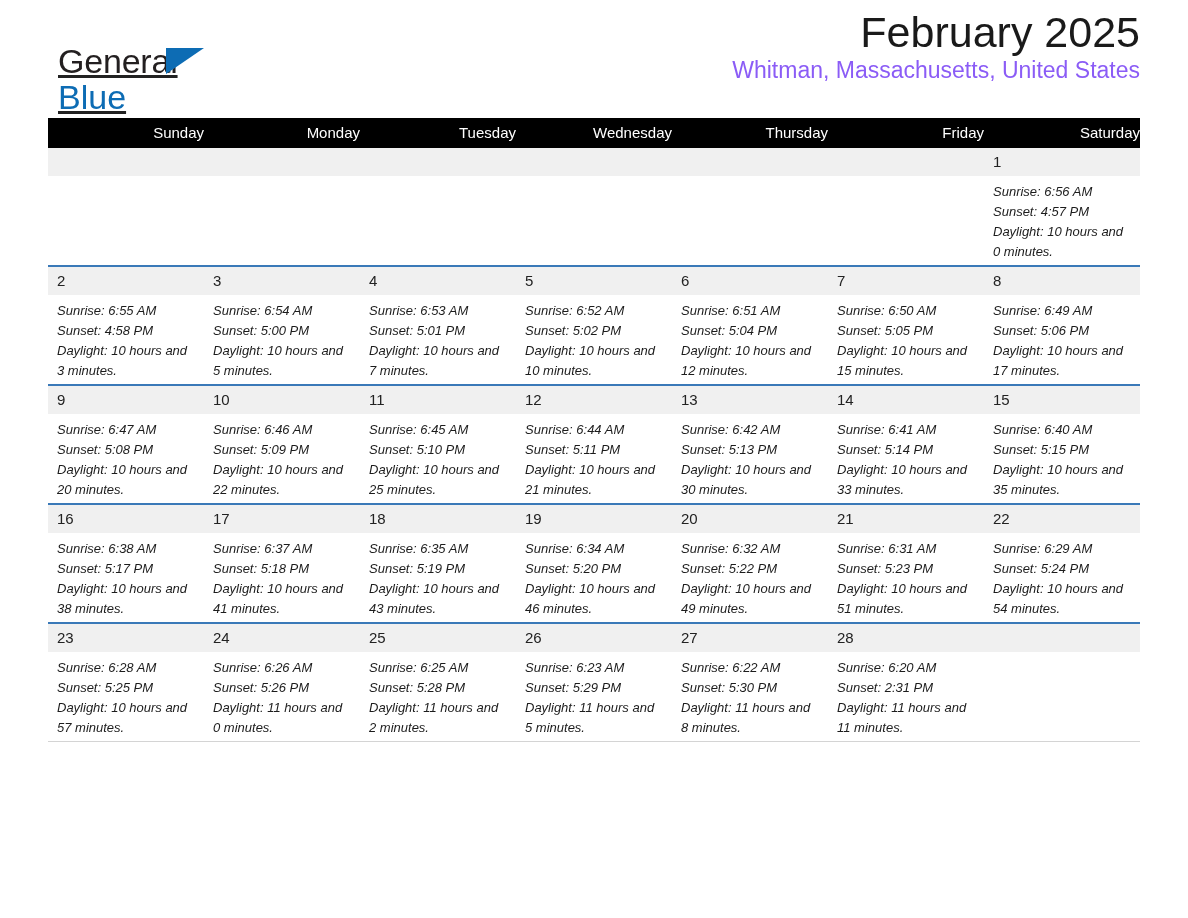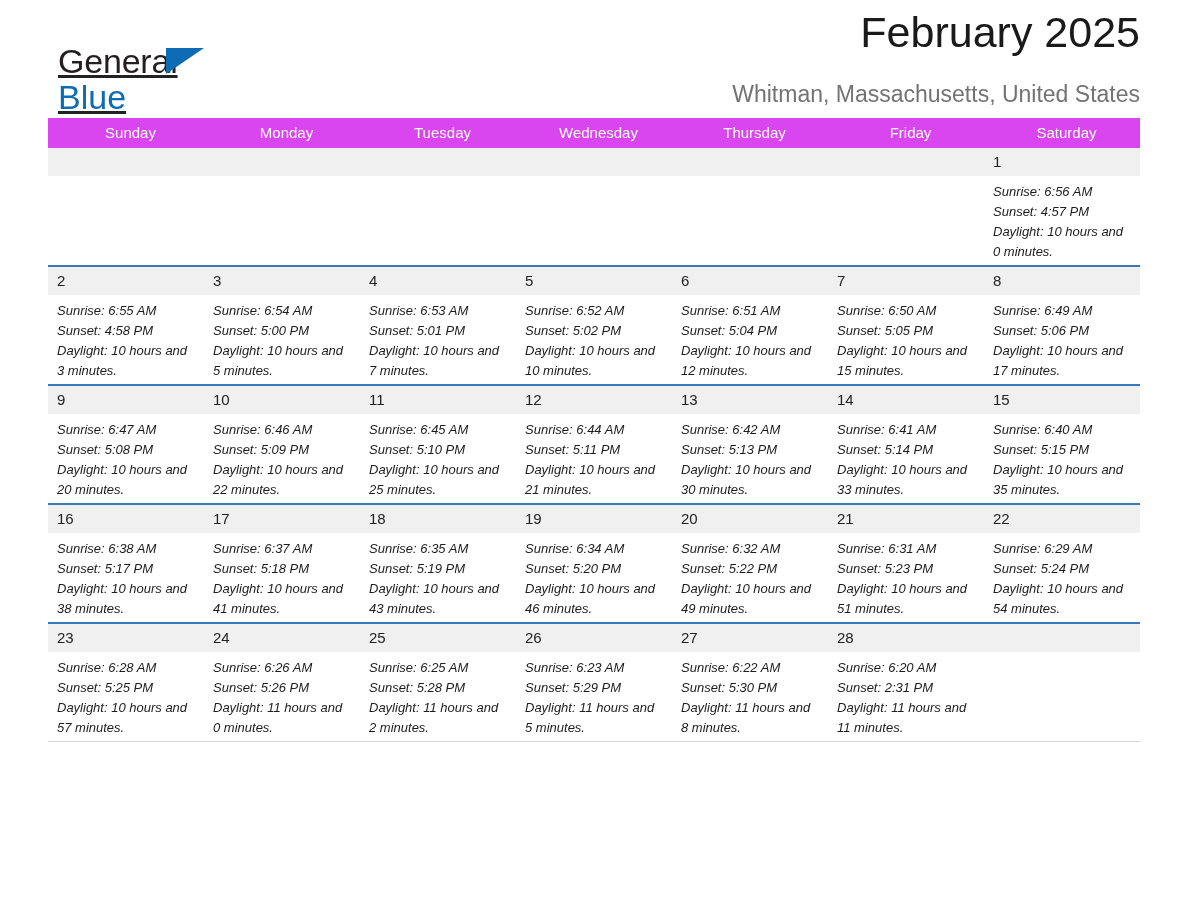--- a/index.html
+++ b/index.html
@@ -71,38 +71,38 @@
   .cal-title {
     font-size: 43px;
     font-weight: normal;
     color: #1a1a1a;
     line-height: 1.15;
     white-space: nowrap;
   }
   .cal-subtitle {
     font-size: 23px;
     font-weight: normal;
-    color: #737373;
+    color: #8b5cf6;
     line-height: 1.2;
-    margin-top: 24px;
+    margin-top: 0;
     white-space: nowrap;
   }
 
   
   .calendar {
     width: 1092px;
     border-collapse: collapse;
     table-layout: fixed;
   }
   .calendar th {
-    background: #d946ef;
+    background: #000000;
     color: #ffffff;
     font-size: 15px;
     font-weight: normal;
-    text-align: center;
+    text-align: right;
     padding: 6px 0 7px 9px;
     height: 17px;
     vertical-align: middle;
   }
   .calendar td {
     width: 14.2857%;
     vertical-align: top;
     padding: 0;
     border-top: 2px solid #3a79b8;
     border-bottom: 1px solid #d4d4d4;

